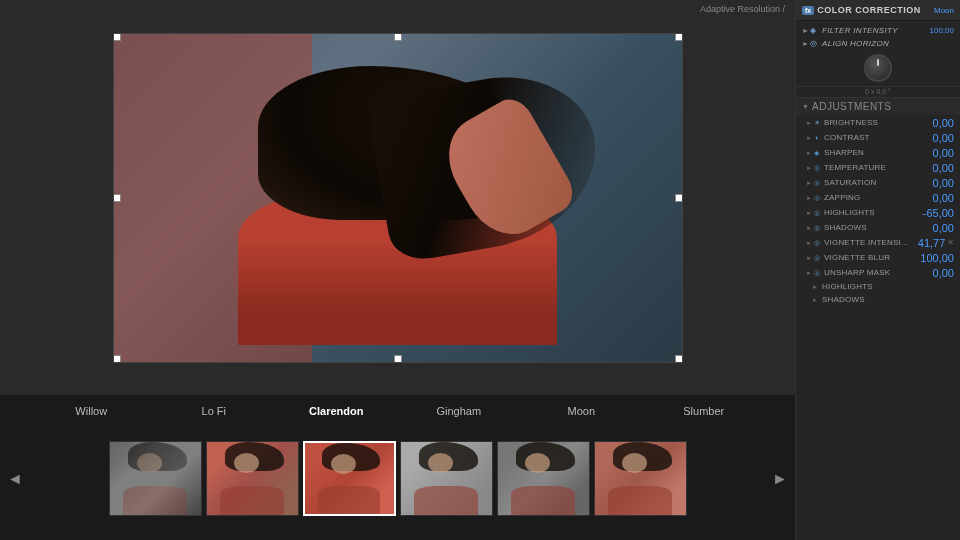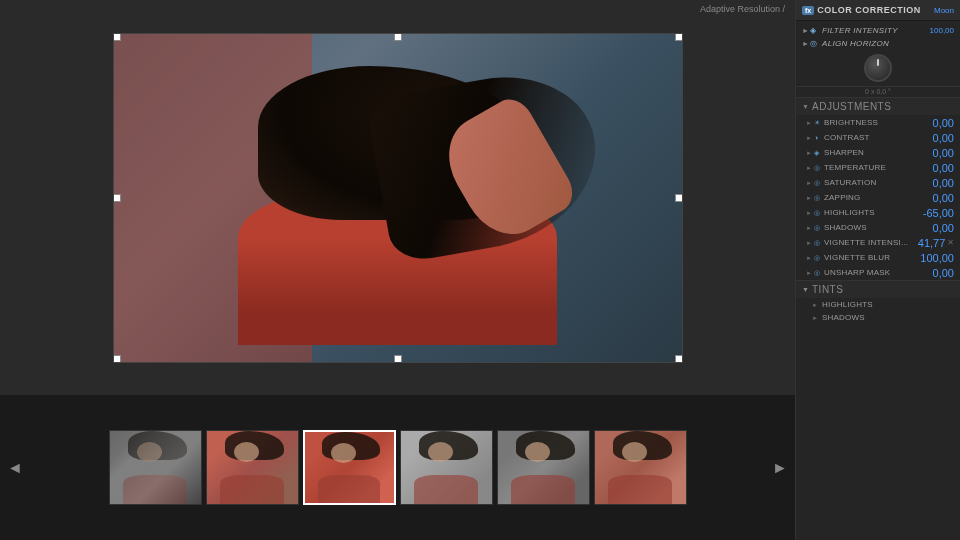--- a/index.html
+++ b/index.html
@@ -557,20 +557,29 @@
         <div class="handle bl"></div>
         <div class="handle br"></div>
         <div class="handle ml"></div>
         <div class="handle mr"></div>
         <div class="handle tm"></div>
         <div class="handle bm"></div>
       </div>
     </div>
 
     <div id="filmstrip">
+      <div id="filter-labels">
+
+      <span class="filter-label">Willow</span>
+          <span class="filter-label">Lo Fi</span>
+          <span class="filter-label active">Clarendon</span>
+          <span class="filter-label">Gingham</span>
+          <span class="filter-label">Moon</span>
+          <span class="filter-label">Slumber</span>
+        </div>
       <div id="thumbnails-row">
         <div class="nav-btn">◄</div>
         <div id="thumbnails">
 
         <div class="thumbnail">
               <div class="thumb-img thumb-willow">
                 <div class="thumb-hair"></div>
                 <div class="thumb-face"></div>
                 <div class="thumb-body"></div>
               </div>
@@ -716,24 +725,20 @@
             <span class="adj-value">100,00</span>
           </div>
           <div class="adj-row">
             <span class="adj-arrow">►</span>
             <span class="adj-icon">◎</span>
             <span class="adj-label">UNSHARP MASK</span>
             <span class="adj-value">0,00</span>
           </div>
         </div>
 
-      <div class="tints-header">
-        <span class="arrow open"></span>
-        <span class="section-title">TINTS</span>
-      </div>
       <div id="tints-container">
           <div class="tints-sub">
             <span class="adj-arrow">►</span>
             <span class="adj-label">HIGHLIGHTS</span>
           </div>
           <div class="tints-sub">
             <span class="adj-arrow">►</span>
             <span class="adj-label">SHADOWS</span>
           </div>
         </div>

